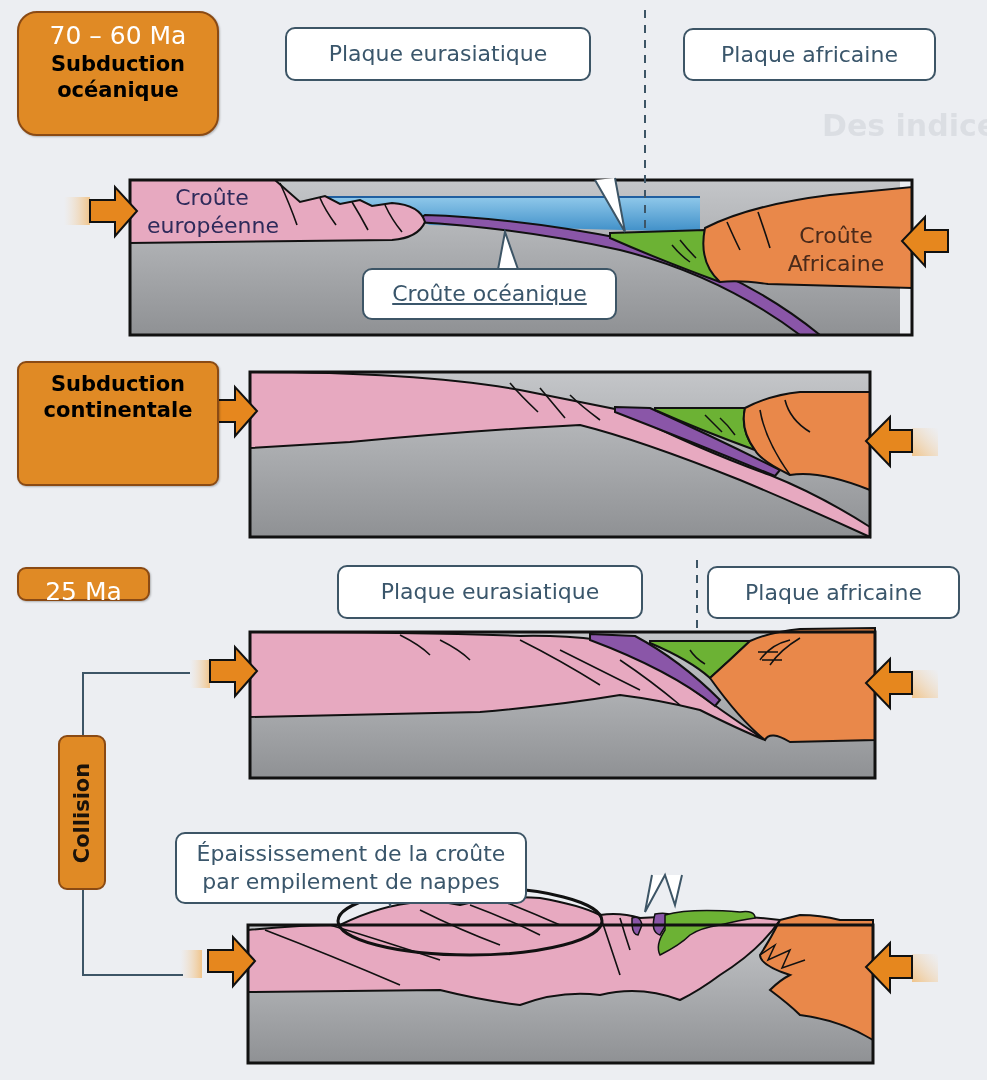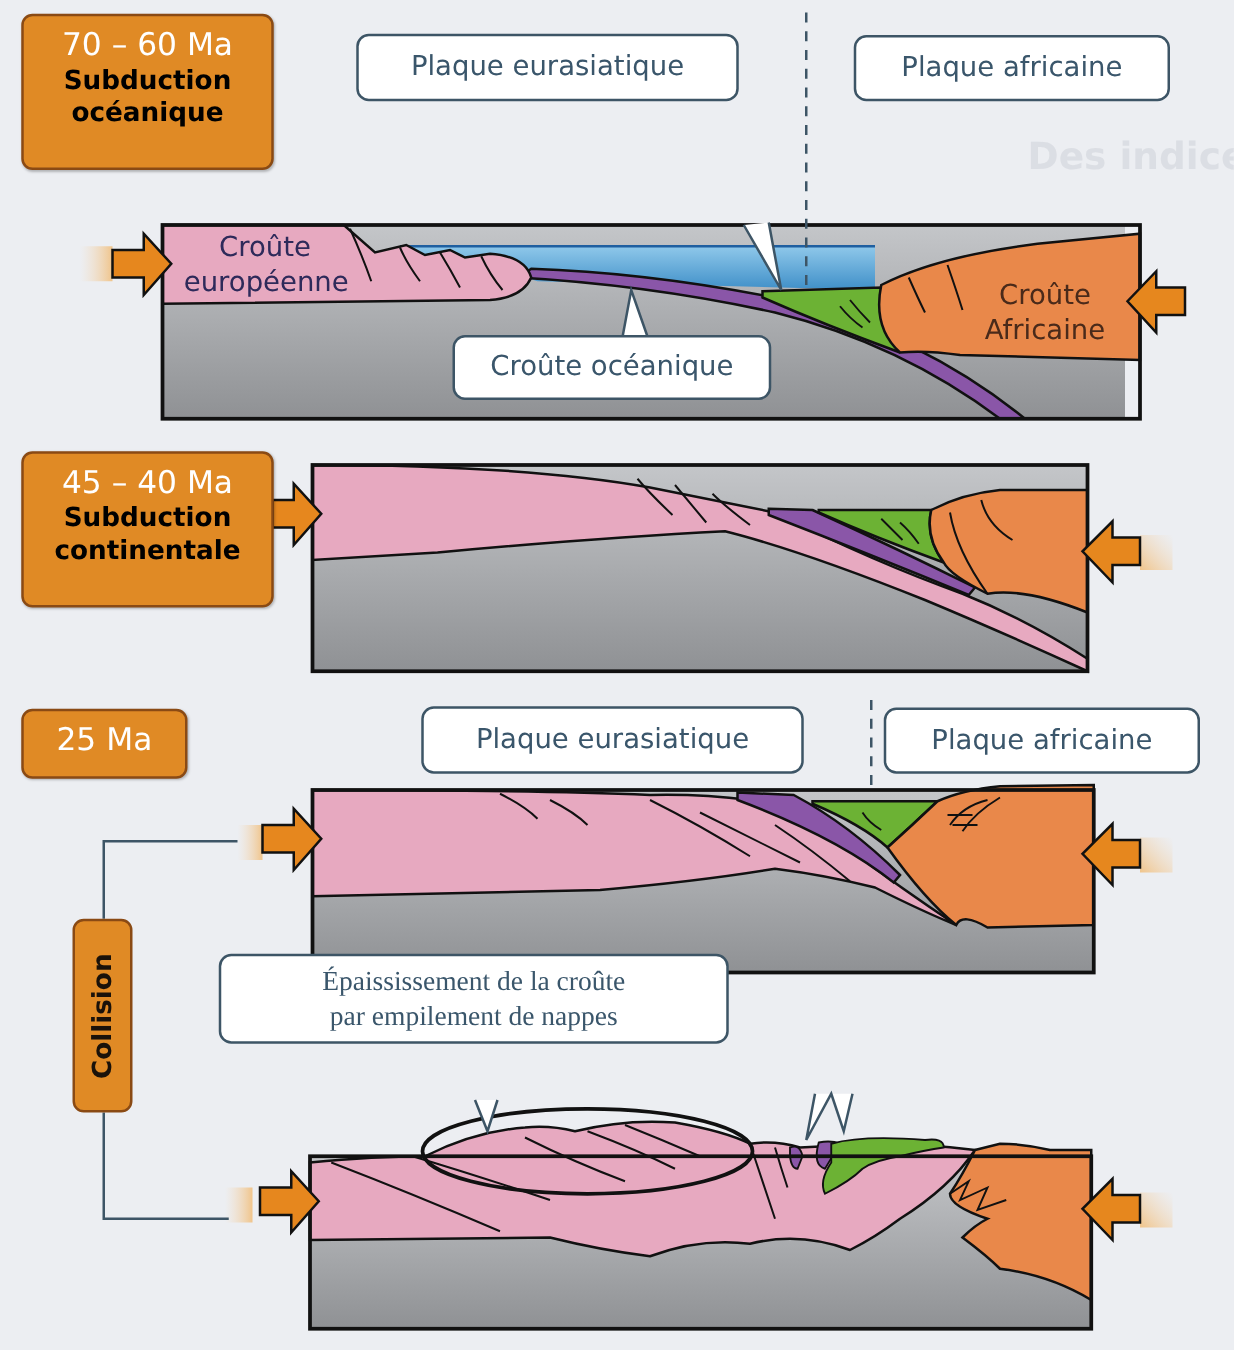--- a/index.html
+++ b/index.html
@@ -155,42 +155,41 @@
       <path d="M380 880 L390 905 L398 880" fill="#fff" stroke="#3d5566" stroke-width="2"></path>
       <path d="M652 875 L645 912 L665 875 L675 905 L682 875" fill="#fff" stroke="#3d5566" stroke-width="2"></path>
     </g>
 
     <text x="212" y="205" font-size="22" fill="#2e2a5a" text-anchor="middle">Croûte</text>
     <text x="213" y="233" font-size="22" fill="#2e2a5a" text-anchor="middle">européenne</text>
     <text x="836" y="243" font-size="22" fill="#4a2a1a" text-anchor="middle">Croûte</text>
     <text x="836" y="271" font-size="22" fill="#4a2a1a" text-anchor="middle">Africaine</text>
   </svg>
 
-  <div class="stage-box" style="left:17px;top:11px;width:202px;height:125px;padding-top:8px;">
+  <div class="stage-box" style="left:17px;top:11px;width:202px;height:125px;padding-top:8px;border-radius:20px;">
     <span class="age">70 – 60 Ma</span>
     <span class="kind">Subduction</span>
     <span class="kind">océanique</span>
   </div>
   <div class="stage-box" style="left:17px;top:361px;width:202px;height:125px;padding-top:8px;">
-    <span class="age">45 – 40 Ma</span>
     <span class="kind">Subduction</span>
     <span class="kind">continentale</span>
   </div>
-  <div class="stage-box" style="left:17px;top:567px;width:133px;height:56px;padding-top:8px;">
+  <div class="stage-box" style="left:17px;top:567px;width:133px;height:34px;padding-top:8px;">
     <span class="age">25 Ma</span>
   </div>
   <div class="vlabel">
     <span>Collision</span>
   </div>
 
   <div class="callout" style="left:285px;top:27px;width:306px;height:54px;line-height:50px;">Plaque eurasiatique</div>
   <div class="callout" style="left:683px;top:28px;width:253px;height:53px;line-height:49px;">Plaque africaine</div>
-  <div class="callout" style="left:362px;top:268px;width:255px;height:52px;line-height:48px;">Croûte océanique</div>
+  <div class="callout" style="left:362px;top:268px;width:255px;height:52px;line-height:48px;text-decoration:underline;">Croûte océanique</div>
 
   <div class="callout" style="left:337px;top:565px;width:306px;height:54px;line-height:50px;">Plaque eurasiatique</div>
   <div class="callout" style="left:707px;top:566px;width:253px;height:53px;line-height:49px;">Plaque africaine</div>
 
-  <div class="callout" style="left:175px;top:763px;width:408px;height:72px;padding-top:6px;font-family:Liberation Serif, serif;">
+  <div class="callout" style="left:175px;top:832px;width:352px;height:72px;padding-top:6px;">
     <div>Épaississement de la croûte</div>
     <div>par empilement de nappes</div>
   </div>
 
 </div>
 
 </body></html>

